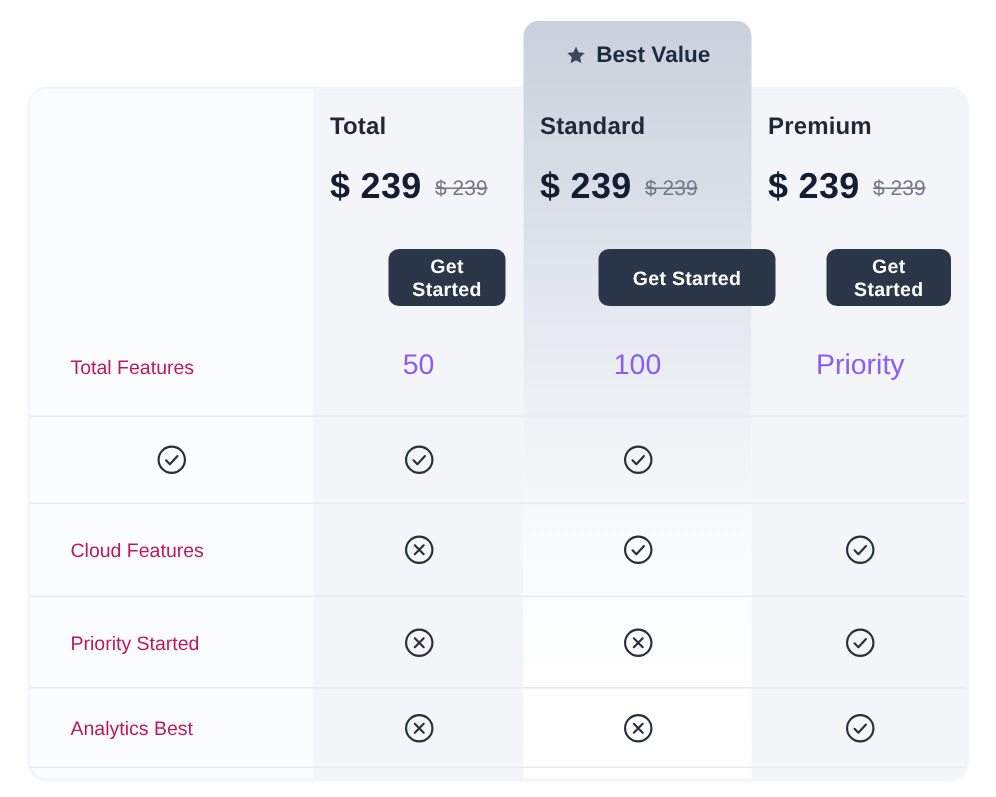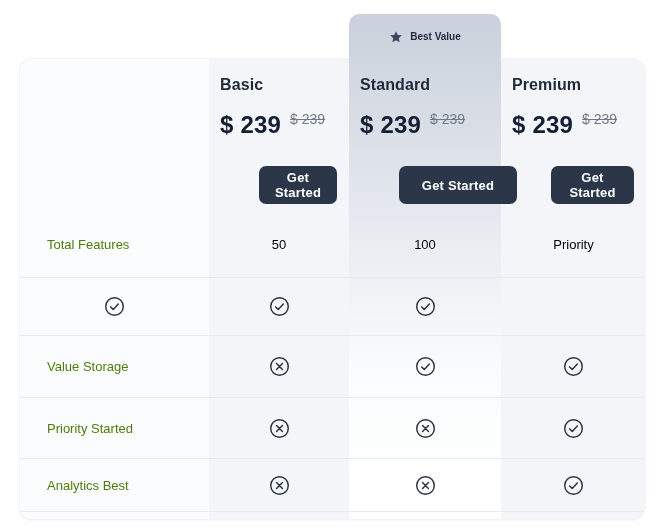--- a/index.html
+++ b/index.html
@@ -27,38 +27,38 @@
   .stripe-standard {
     position: absolute;
     left: 329px; width: 152px;
     top: -45px; bottom: 0;
     background: linear-gradient(180deg, #cad1dc 0%, #d9dee6 22%, #e9edf2 45%, #fbfcfd 72%, #ffffff 100%);
     border-radius: 10px 10px 0 0;
   }
   .badge {
     position: absolute; top: 0; left: 0; right: 0; height: 45px;
     display: flex; align-items: center; justify-content: center; gap: 7px;
-    color: #1f2a3d; font-size: 10px; font-weight: 600;
+    color: #1f2a3d; font-size: 15px; font-weight: 600;
   }
   .badge svg { display: block; }
 
   .content { position: relative; width: 100%; height: 100%; }
 
   
   .plan-col { position: absolute; top: 0; height: 152px; }
   .plan-col.c0 { left: 189px; width: 140px; }
   .plan-col.c1 { left: 329px; width: 180px; }
   .plan-col.c2 { left: 481px; width: 145px; }
   .plan-name {
     position: absolute; top: 17px; left: 11px;
     font-size: 16px; font-weight: 600; color: #1f2937; letter-spacing: 0.1px;
   }
   .price-row {
     position: absolute; top: 52px; left: 11px; right: 6px;
-    display: flex; align-items: flex-start; gap: 9px; white-space: nowrap;
+    display: flex; align-items: center; gap: 9px; white-space: nowrap;
   }
   .price { font-size: 24px; font-weight: 700; color: #131d33; letter-spacing: 0.2px; }
   .old-price { font-size: 14px; font-weight: 500; color: #6f7989; text-decoration: line-through; }
   .cta-btn {
     position: absolute; top: 107px; left: 10px; right: 12px; height: 38px;
     background: #2b3749; color: #ffffff;
     border: none; border-radius: 7px;
     font-family: inherit; font-size: 13px; font-weight: 600; letter-spacing: 0.2px;
     display: flex; align-items: center; justify-content: center;
     cursor: pointer;
@@ -69,25 +69,25 @@
   .rows { position: absolute; top: 152px; left: 0; right: 0; }
   .frow {
     position: relative;
     display: grid;
     grid-template-columns: 189px 140px 152px 145px;
     align-items: center;
     border-bottom: 1px solid #e8eaee;
   }
   .frow .flabel {
     padding-left: 27px;
-    font-size: 13px; font-weight: 500; color: #4d7c0f;
+    font-size: 13px; font-weight: 500; color: #be185d;
   }
   .frow .fcell {
     text-align: center;
-    font-size: 13px; font-weight: 500; color: #000000;
+    font-size: 19px; font-weight: 500; color: #8b5cf6;
     display: flex; align-items: center; justify-content: center;
   }
   .fcell svg { display: block; }
 </style>
 </head>
 <body>
 
 <div class="stage">
   <div class="card">
 
@@ -100,21 +100,21 @@
               <path d="M12 2l2.95 6.36 6.96.82-5.15 4.76 1.37 6.87L12 17.4l-6.13 3.41 1.37-6.87-5.15-4.76 6.96-.82z"></path>
             </svg>
         </span>
         <span>Best Value</span>
       </div>
     </div>
 
     <div class="content">
 
       <div class="plan-col c0">
-        <div class="plan-name">Basic</div>
+        <div class="plan-name">Total</div>
         <div class="price-row">
           <span class="price">$ 239</span>
           <span class="old-price">$ 239</span>
         </div>
         <button class="cta-btn">Get Started</button>
       </div>
       <div class="plan-col c1">
         <div class="plan-name">Standard</div>
         <div class="price-row">
           <span class="price">$ 239</span>
@@ -158,21 +158,21 @@
           <div class="fcell">
               <span>
                 <svg width="21" height="21" viewBox="0 0 22 22" fill="none" stroke="#27303f" stroke-width="1.5" stroke-linecap="round" stroke-linejoin="round">
                   <circle cx="11" cy="11" r="9.2"></circle>
                   <path d="M7 11.4l2.7 2.7 5.3-5.7"></path>
                 </svg>
               </span>
             </div>
         </div>
         <div class="frow" style="height:62px">
-          <div class="flabel">Value Storage</div>
+          <div class="flabel">Cloud Features</div>
           <div class="fcell">
               <span>
                 <svg width="21" height="21" viewBox="0 0 22 22" fill="none" stroke="#27303f" stroke-width="1.5" stroke-linecap="round">
                   <circle cx="11" cy="11" r="9.2"></circle>
                   <path d="M7.9 7.9l6.2 6.2M14.1 7.9l-6.2 6.2"></path>
                 </svg>
               </span>
             </div>
           <div class="fcell">
               <span>

